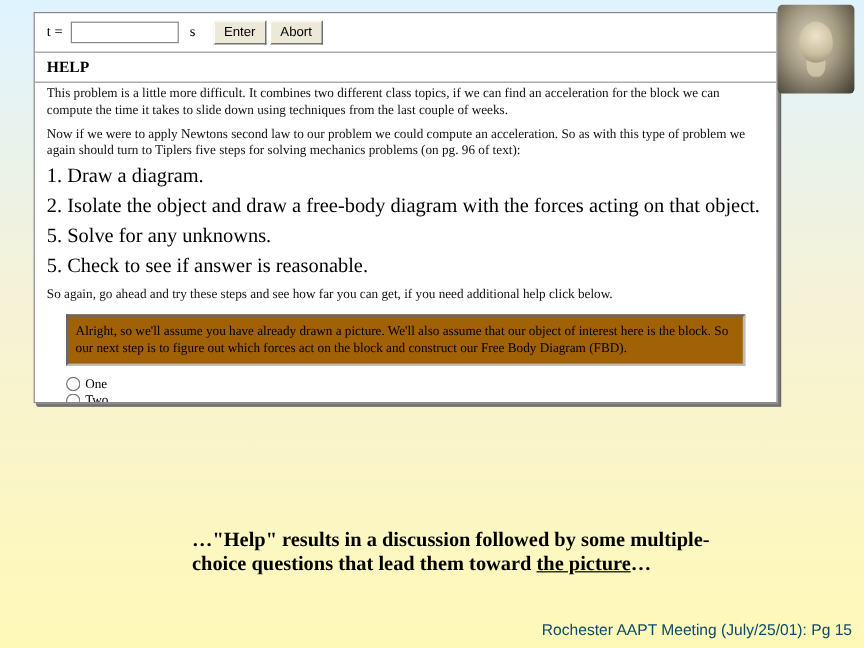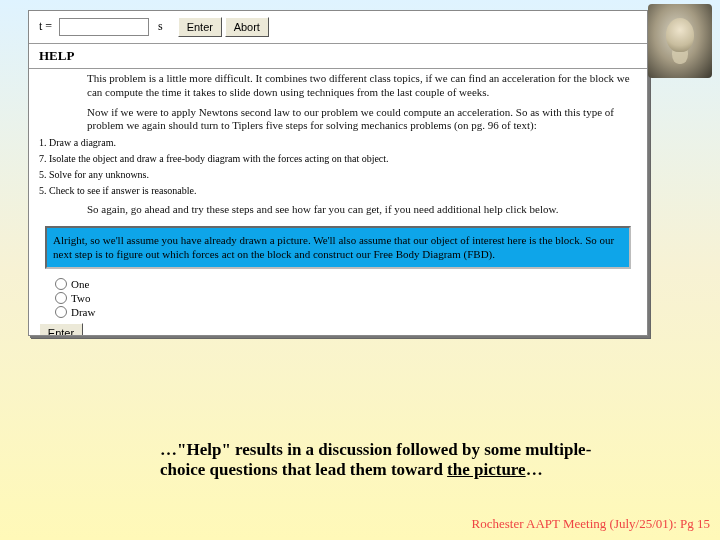--- a/index.html
+++ b/index.html
@@ -31,25 +31,25 @@
     border-bottom-color: #555; border-right-color: #555;
     font-family: Tahoma, sans-serif; font-size: 11px;
     padding: 0 6px; line-height: 18px; text-align: center;
     cursor: pointer; vertical-align: middle;
   }
   .divider { border: none; border-top: 1px solid #999; margin: 2px 0 0 0; }
   .help-head {
     padding: 4px 10px 2px 10px; font-weight: bold;
     font-size: 13px;
   }
-  .ptext { padding: 3px 10px; font-size: 11px; line-height: 1.25; color: #111; margin-left: 48px; }
-  .step { padding: 1px 6px 4px 10px; font-size: 10px; }
+  .ptext { padding: 3px 10px; font-size: 11px; line-height: 1.25; color: #111; }
+  .step { padding: 1px 6px 4px 10px; font-size: 17px; }
   .insetbox {
-    margin: 6px 16px; padding: 6px 6px; font-size: 11px;
-    border: 2px inset #bcbcbc; background: #0ea5e9; line-height: 1.25;
+    margin: 6px 26px; padding: 6px 6px; font-size: 11px;
+    border: 2px inset #bcbcbc; background: #a16207; line-height: 1.25;
   }
   .mcgroup { padding: 2px 10px 0 26px; }
   .radio-row { font-size: 11px; display: flex; align-items: center; gap: 4px; padding: 1px 0; }
   .radio-row input { width: 12px; height: 12px; margin: 0; }
   .enter2 { margin: 4px 10px; }
   .portrait {
     position: absolute; right: 8px; top: 4px; width: 64px; height: 74px;
     background: radial-gradient(ellipse at 45% 40%, #d8d4c4 0%, #a49a82 45%, #3b382e 100%);
     border-radius: 4px;
   }
@@ -61,41 +61,41 @@
     box-shadow: 0 18px 0 -6px rgba(220,210,180,0.7);
   }
   .callout {
     position: absolute; left: 160px; top: 440px; width: 470px;
     font-family: "Comic Sans MS", cursive; font-size: 17px; font-weight: bold;
     color: #000; line-height: 1.2;
   }
   .callout .u { text-decoration: underline; }
   .footer {
     position: absolute; right: 10px; bottom: 8px;
-    font-family: Liberation Serif, serif; font-size: 13px; color: #ef4444;
+    font-family: Liberation Sans, sans-serif; font-size: 13px; color: #0c4a6e;
   }
 </style>
 </head>
 <body>
 
 <div class="panel">
   <div class="inputrow">
     <label>t =</label>
     <input class="numfield" type="text" value="" style="">
     <span class="unit">s</span>
     <span class="winbtn">Enter</span>
     <span class="winbtn">Abort</span>
   </div>
   <hr class="divider">
   <div class="help-head">HELP</div>
   <hr class="divider">
   <div class="ptext">This problem is a little more difficult. It combines two different class topics, if we can find an acceleration for the block we can compute the time it takes to slide down using techniques from the last couple of weeks.</div>
   <div class="ptext">Now if we were to apply Newtons second law to our problem we could compute an acceleration. So as with this type of problem we again should turn to Tiplers five steps for solving mechanics problems (on pg. 96 of text):</div>
   <div class="step">1. Draw a diagram.</div>
-  <div class="step">7. Isolate the object and draw a free-body diagram with the forces acting on that object.</div>
+  <div class="step">2. Isolate the object and draw a free-body diagram with the forces acting on that object.</div>
   <div class="step">5. Solve for any unknowns.</div>
   <div class="step">5. Check to see if answer is reasonable.</div>
   <div class="ptext">So again, go ahead and try these steps and see how far you can get, if you need additional help click below.</div>
   <div class="insetbox">Alright, so we'll assume you have already drawn a picture. We'll also assume that our object of interest here is the block. So our next step is to figure out which forces act on the block and construct our Free Body Diagram (FBD).</div>
   <div class="mcgroup">
     <label class="radio-row">
         <input type="radio" name="mc" style="">
         <span>One</span>
       </label>
     <label class="radio-row">

